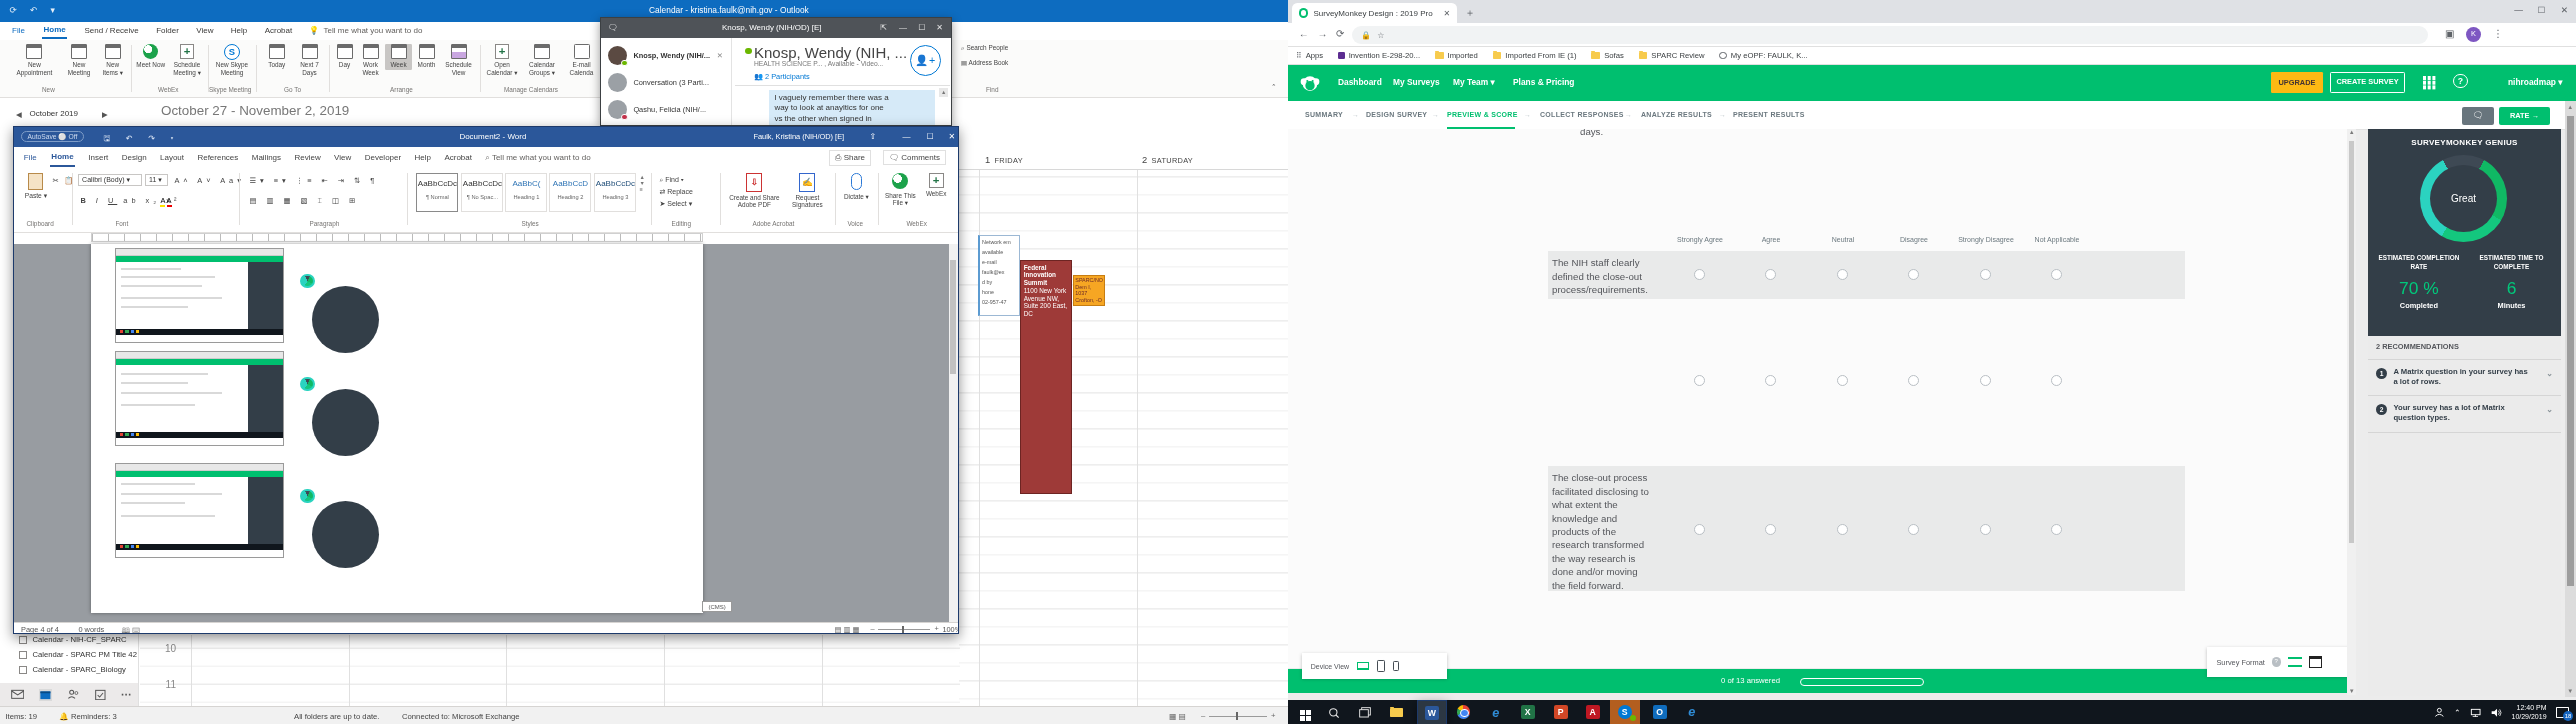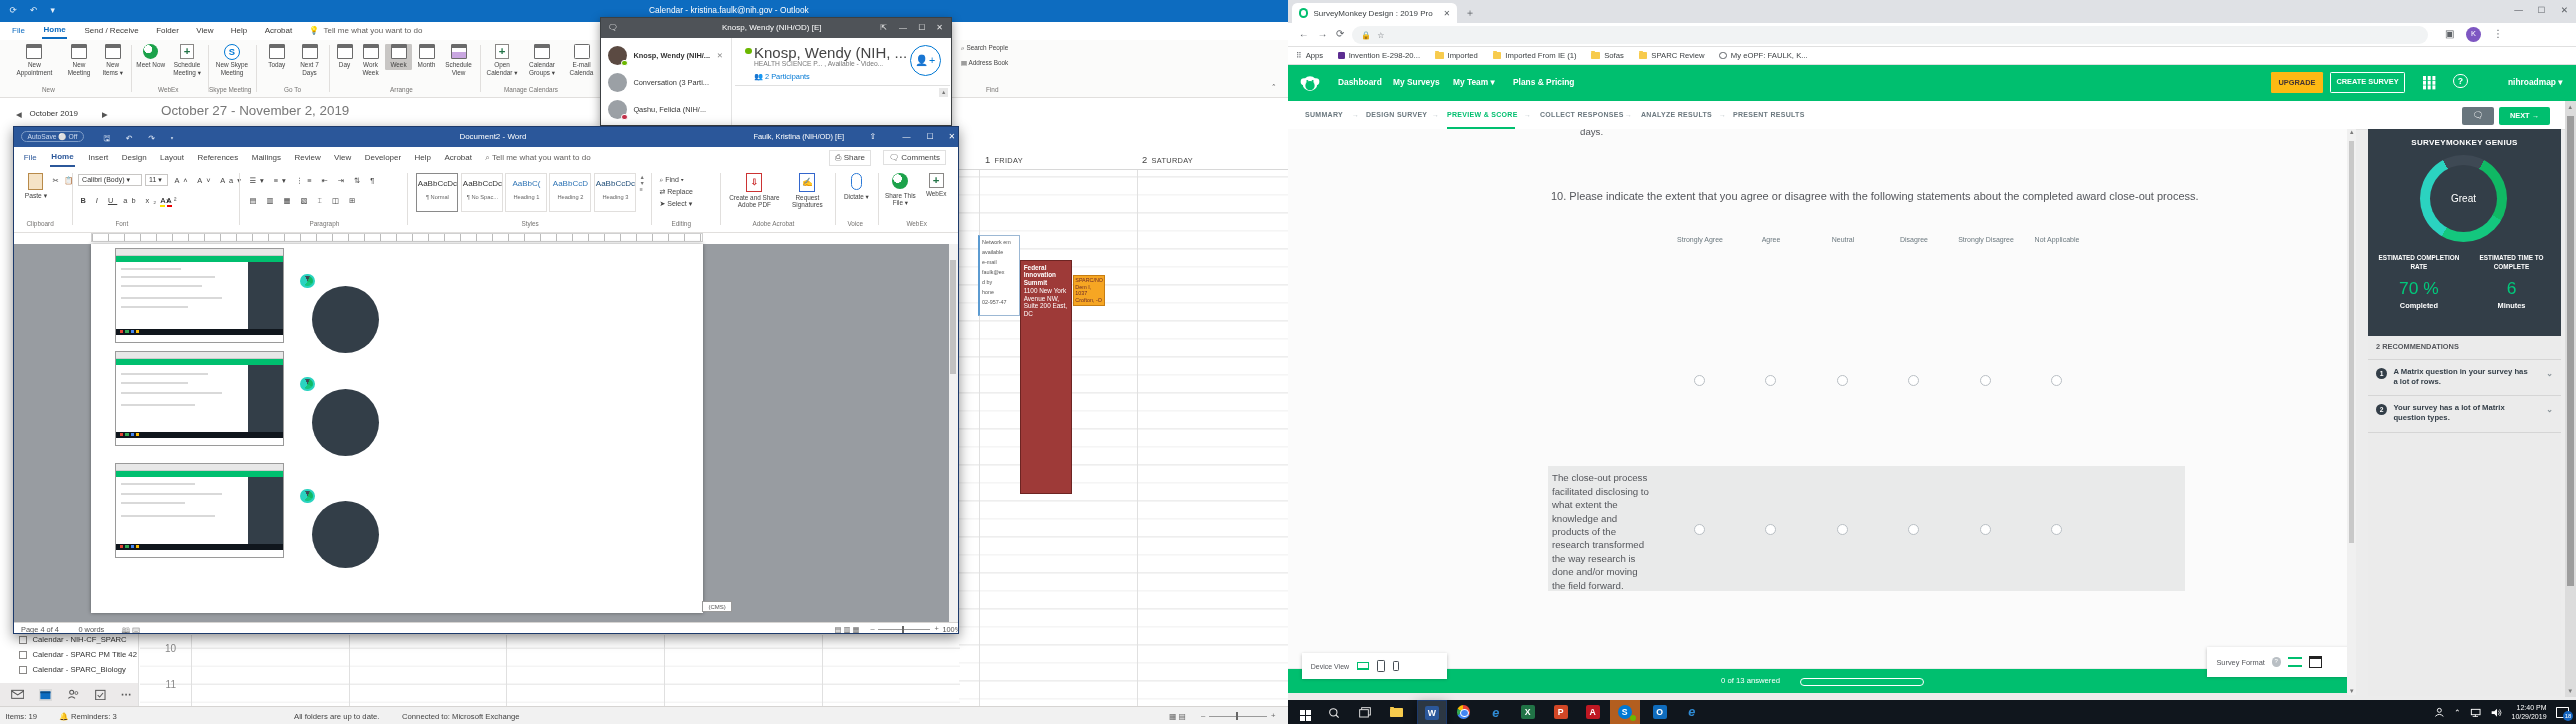--- a/index.html
+++ b/index.html
@@ -328,20 +328,25 @@
         <span>Qashu, Felicia (NIH/...</span>
       </div>
     </div>
     <span class="abs" style="left:144px;top:29.5px;width:6.7px;height:6.7px;border-radius:50%;background:#6bb700"></span>
     <div class="peername">Knosp, Wendy (NIH, ...</div>
     <div class="peerinfo">HEALTH SCIENCE P... , Available - Video...</div>
     <span class="abs" style="left:153px;top:54px;color:#0078d4;font-size:7.4px">👥</span>
     <div class="participants">2 Participants</div>
     <div class="addbtn">👤+</div>
     <div class="abs" style="left:134px;top:67px;width:215px;height:0.7px;background:#e0e0e0"></div>
+    <div class="bubble">
+      <div>I vaguely remember there was a</div>
+          <div>way to look at anayltics for one</div>
+          <div>vs the other when signed in</div>
+    </div>
     <div class="abs" style="left:338px;top:70px;width:9.4px;height:9.4px;background:#e8e8e8;color:#777;font-size:5.4px;text-align:center;line-height:9.4px">▲</div>
   </div>
 
   <div class="abs word">
     <div class="w-title">
       <span class="abs" style="left:6.7px;top:4px;border:0.7px solid #7e9cc7;border-radius:6px;padding:0.7px 5.4px;font-size:6.7px;color:#cfdcf0"><span>AutoSave</span> ⚪ <span>Off</span></span>
       <span class="abs" style="left:89px;top:4.7px;letter-spacing:6.7px;color:#dce6f5">🖫 ↶ ↷ ▾</span>
       <span class="abs" style="left:445px;top:5.4px">Document2  -  Word</span>
       <span class="abs" style="left:739px;top:5.4px;font-size:7.4px">Faulk, Kristina (NIH/OD) [E]</span>
       <span class="abs" style="left:855px;top:5.4px">⇧</span>
@@ -607,28 +612,36 @@
     <span class="step" style="left:252px">COLLECT RESPONSES</span>
     <span class="steparrow" style="left:337px">→</span>
     <span class="step" style="left:353px">ANALYZE RESULTS</span>
     <span class="steparrow" style="left:431px">→</span>
     <span class="step" style="left:445px">PRESENT RESULTS</span>
     <span class="stepline"></span>
   </div>
 
   <div class="abs smcontent">
     <div class="abs" style="left:292px;top:-2.7px;font-size:9.7px;color:#54565b">days.</div>
-    <div class="q">10. Please indicate the extent that you agree or disagree with the following statements about the completed award close-out process.</div>
     <div class="colhdr" style="left:375px">Strongly Agree</div>
     <div class="colhdr" style="left:446px">Agree</div>
     <div class="colhdr" style="left:518px">Neutral</div>
     <div class="colhdr" style="left:589px">Disagree</div>
     <div class="colhdr" style="left:661px">Strongly Disagree</div>
     <div class="colhdr" style="left:732px">Not Applicable</div>
 
+    <div class="mrow sh" style="top:122px;height:48px;--ry:18px">
+      <div class="lbl">The NIH staff clearly defined the close-out process/requirements.</div>
+      <span class="radio" style="left:146px"></span>
+      <span class="radio" style="left:217px"></span>
+      <span class="radio" style="left:289px"></span>
+      <span class="radio" style="left:360px"></span>
+      <span class="radio" style="left:432px"></span>
+      <span class="radio" style="left:503px"></span>
+    </div>
     <div class="mrow" style="top:170px;height:166px;--ry:76px">
       <span class="radio" style="left:146px"></span>
       <span class="radio" style="left:217px"></span>
       <span class="radio" style="left:289px"></span>
       <span class="radio" style="left:360px"></span>
       <span class="radio" style="left:432px"></span>
       <span class="radio" style="left:503px"></span>
     </div>
     <div class="mrow sh" style="top:337px;height:125px;--ry:58px">
       <div class="lbl">The close-out process facilitated disclosing to what extent the knowledge and products of the research transformed the way research is done and/or moving the field forward.</div>
@@ -680,21 +693,21 @@
     </div>
     <div class="rec" style="top:266px;height:36px">
       <span class="badge">2</span>
       <div class="tx">Your survey has a lot of Matrix question types.</div>
       <span class="chev">⌄</span>
     </div>
     <div class="abs" style="left:0;top:303px;width:100%;border-top:0.7px solid #d5d5d5"></div>
   </div>
 
   <div class="abs chatbtn"><span>🗨</span></div>
-  <div class="abs nextbtn"><span>NEXT</span> <span>→</span></div>
+  <div class="abs nextbtn"><span>RATE</span> <span>→</span></div>
 
   <div class="abs smscroll">
         <span class="arrowg">▲</span>
         <div class="th"></div>
         <span class="arrowg" style="position:absolute;bottom:1.3px;width:100%">▼</span>
       </div>
   <div class="abs vscroll">
         <span class="arrowg" style="margin-top:2.7px">▲</span>
         <div class="th"></div>
         <span class="arrowg" style="position:absolute;bottom:2.7px;width:100%">▼</span>

